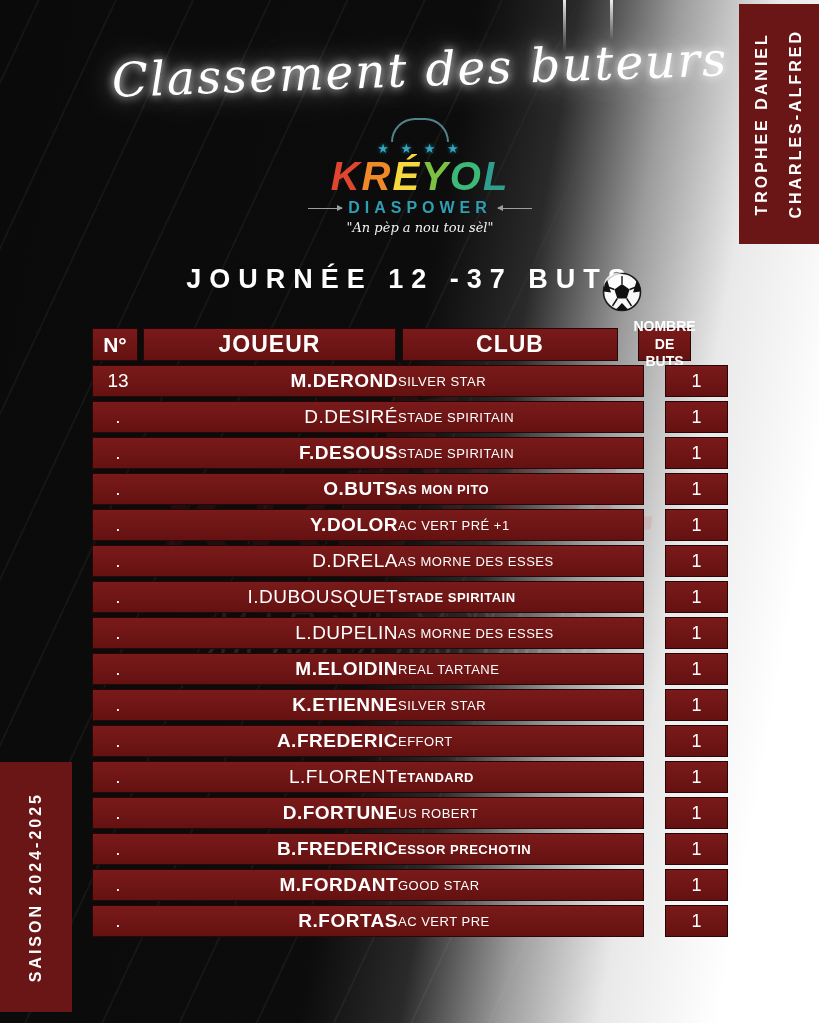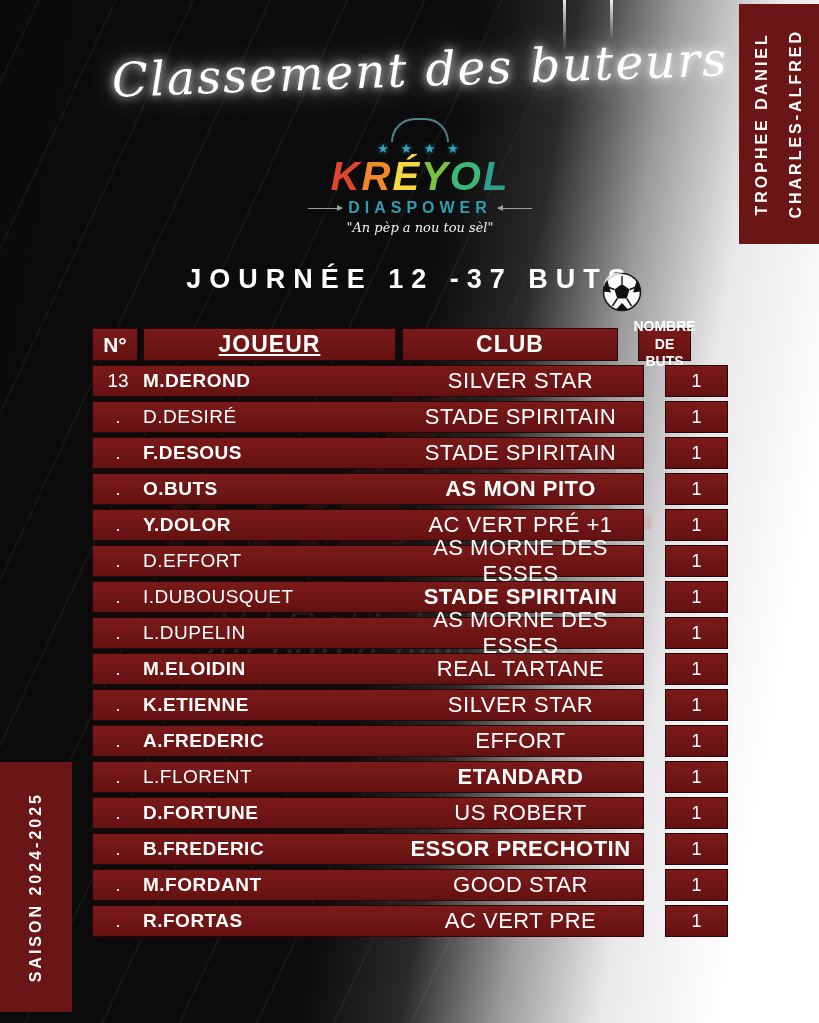--- a/index.html
+++ b/index.html
@@ -55,27 +55,27 @@
   .wm-tag{top:628px;left:110px;width:600px;font-family:"DejaVu Serif",serif;font-style:italic;
     font-size:40px;color:rgba(255,255,255,.10);}
 
   
   .table{position:absolute;top:328px;left:92px;width:636px;display:flex;flex-direction:column;row-gap:4px;}
   .trow{display:flex;column-gap:0;height:32px;}
   .thead{height:33px;margin-bottom:0;}
   .cell{background:linear-gradient(180deg,#7a1a1a,#651111);border:1px solid rgba(20,0,0,.75);
     color:#ffffff;display:flex;align-items:center;justify-content:center;box-sizing:border-box;}
   .h-num{width:46px;margin-right:5px;font-size:21px;font-weight:bold;}
-  .h-player{width:253px;margin-right:6px;font-size:23px;font-weight:bold;letter-spacing:1px;text-decoration:underline;}
+  .h-player{width:253px;margin-right:6px;font-size:23px;font-weight:bold;letter-spacing:1px;}
   .h-club{width:216px;font-size:23px;font-weight:bold;letter-spacing:1px;}
   .h-goals{width:53px;margin-left:20px;flex-direction:column;font-size:14px;font-weight:bold;line-height:1.25;text-align:center;}
   .bar{width:552px;display:flex;align-items:center;}
   .c-num{width:50px;text-align:center;font-size:19px;}
-  .c-player{width:255px;text-align:left;font-size:19px;letter-spacing:.5px;}
-  .c-club{flex:1;text-align:center;font-size:22px;letter-spacing:.5px;}
+  .c-player{width:255px;text-align:right;font-size:19px;letter-spacing:.5px;}
+  .c-club{flex:1;font-size:13px;letter-spacing:.5px;}
   .c-goals{width:63px;margin-left:21px;font-size:18px;}
   .b{font-weight:bold;}
 </style>
 </head>
 <body>
 
 <div class="canvas">
   <div class="texture"></div>
   <div class="streak" style="left:563px;"></div>
   <div class="streak" style="left:610px;height:40px;"></div>
@@ -182,21 +182,21 @@
         <span class="c-num">.</span>
         <span class="c-player b">Y.DOLOR</span>
         <span class="c-club">AC VERT PRÉ  +1</span>
       </div>
       <div class="cell c-goals">1</div>
     </div>
 
     <div class="trow">
       <div class="cell bar">
         <span class="c-num">.</span>
-        <span class="c-player">D.EFFORT</span>
+        <span class="c-player">D.DRELA</span>
         <span class="c-club">AS MORNE DES ESSES</span>
       </div>
       <div class="cell c-goals">1</div>
     </div>
 
     <div class="trow">
       <div class="cell bar">
         <span class="c-num">.</span>
         <span class="c-player">I.DUBOUSQUET</span>
         <span class="c-club b">STADE SPIRITAIN</span>

